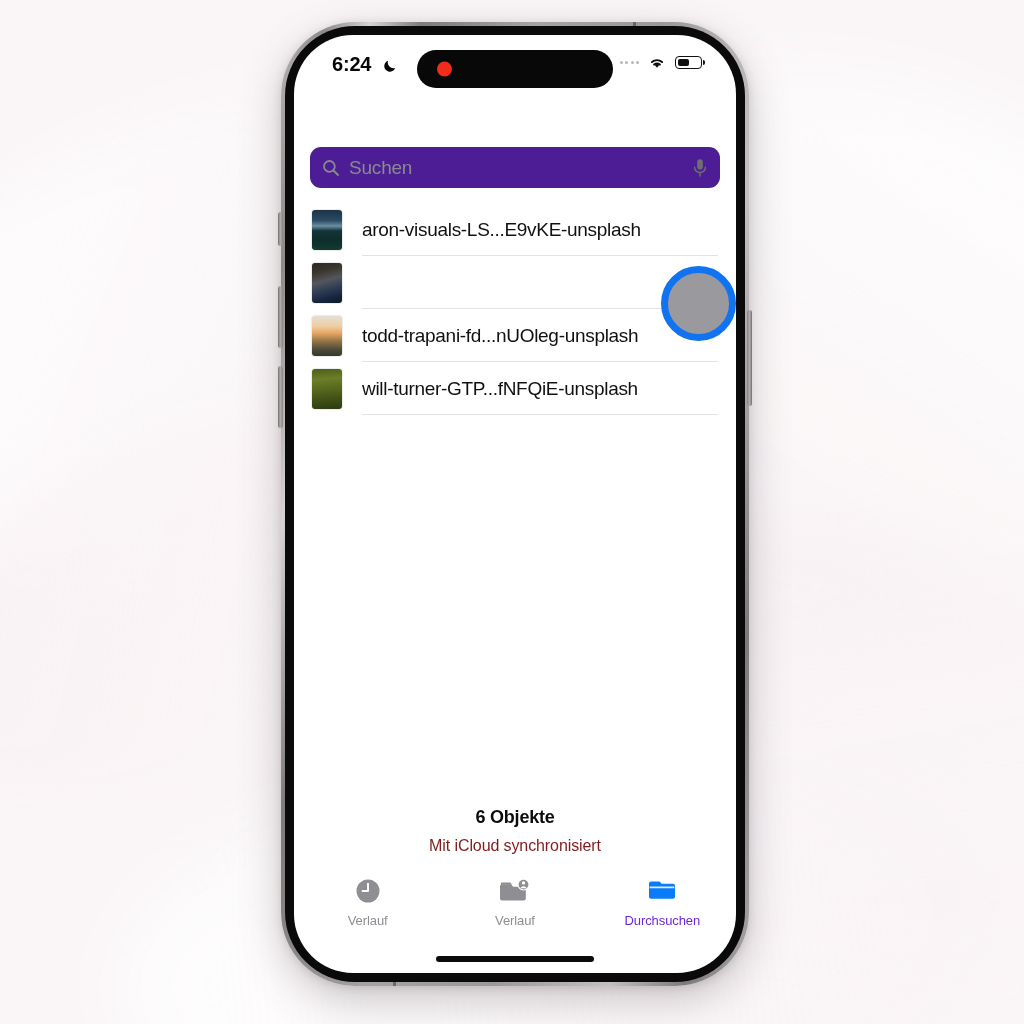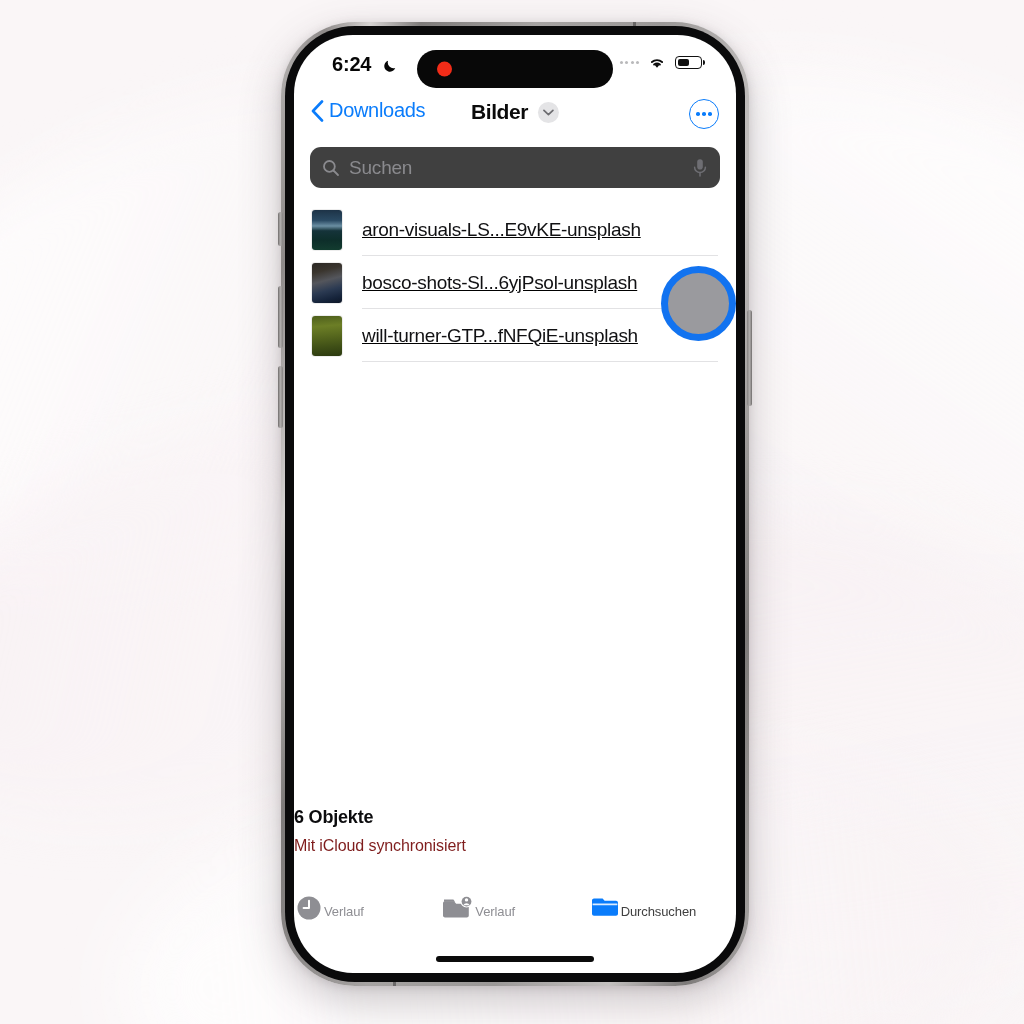--- a/index.html
+++ b/index.html
@@ -242,40 +242,40 @@
     display: block; width: 3.6px; height: 3.6px;
     border-radius: 50%;
     background: #0a7cfb;
   }
 
   
   .searchbar {
     position: absolute;
     left: 16px; right: 16px; top: 112px;
     height: 41px;
-    background: #404040;
+    background: #4c1d95;
     border-radius: 11px;
     display: flex;
     align-items: center;
     padding: 0 12px;
     box-sizing: border-box;
     cursor: text;
   }
   .search-placeholder {
     margin-left: 9px;
     color: #8a8a8e;
     font-size: 19px;
     letter-spacing: -0.2px;
     flex: 1;
   }
 
   
   .filelist {
     position: absolute;
-    left: 0; right: 0; top: 168px; text-decoration: underline;
+    left: 0; right: 0; top: 168px;
   }
   .file-row {
     position: relative;
     height: 53px;
     display: flex;
     align-items: center;
     padding-left: 18px;
     cursor: pointer;
   }
   .thumb {
@@ -299,20 +299,21 @@
     left: 68px; right: 18px; bottom: 0;
     height: 1px;
     background: #e2e2e4;
   }
 
   
   .footer-info {
     position: absolute;
     left: 0; right: 0;
     bottom: 118px;
+    text-align: center;
   }
   .footer-count {
     font-size: 18px;
     font-weight: bold;
     color: #0c0c0e;
     letter-spacing: -0.2px;
   }
   .footer-sync {
     margin-top: 9px;
     font-size: 16px;
@@ -323,33 +324,33 @@
   
   .tabbar {
     position: absolute;
     left: 0; right: 0; bottom: 34px;
     height: 68px;
     display: flex;
   }
   .tab {
     flex: 1;
     display: flex;
-    flex-direction: row;
+    flex-direction: column;
     align-items: center;
     justify-content: flex-start;
     padding-top: 5px;
     cursor: pointer;
   }
   .tab-label {
     margin-top: 7px;
     font-size: 13px;
     letter-spacing: -0.1px;
     color: #8e8e93;
   }
-  .tab.active .tab-label { color: #404040; }
+  .tab.active .tab-label { color: #6d28d9; }
 
   .home-indicator {
     position: absolute;
     left: 50%;
     transform: translateX(-50%);
     bottom: 11px;
     width: 158px;
     height: 6px;
     border-radius: 3px;
     background: #0b0b0b;
@@ -416,43 +417,20 @@
             <path d="M10 12.8l2.3-2.8a3.6 3.6 0 0 0-4.6 0z" fill="#0c0c0c"></path>
             <path d="M4.9 7.1a8 8 0 0 1 10.2 0" stroke="#0c0c0c" stroke-width="1.9" fill="none" stroke-linecap="round"></path>
             <path d="M7.1 9.6a4.6 4.6 0 0 1 5.8 0" stroke="#0c0c0c" stroke-width="1.9" fill="none" stroke-linecap="round"></path>
           </svg>
           <span class="battery">
             <span class="battery-fill" id="battery-fill" style="width: 11.825px;"></span>
           </span>
         </div>
       </div>
 
-      <div class="navbar">
-        <div class="nav-back">
-          <svg width="13" height="22" viewBox="0 0 13 22">
-            <path d="M11 1.5L2 11l9 9.5" stroke="#0a7cfb" stroke-width="2.6" fill="none" stroke-linecap="round" stroke-linejoin="round"></path>
-          </svg>
-          <span>Downloads</span>
-        </div>
-
-        <div class="nav-title-wrap">
-          <span class="nav-title">Bilder</span>
-          <span class="chev-circle">
-            <svg width="11" height="7" viewBox="0 0 11 7">
-              <path d="M1 1.3L5.5 5.6 10 1.3" stroke="#6c6c70" stroke-width="1.7" fill="none" stroke-linecap="round" stroke-linejoin="round"></path>
-            </svg>
-          </span>
-        </div>
-
-        <div class="nav-more">
-          <i></i>
-            <i></i>
-            <i></i>
-        </div>
-      </div>
 
       <div class="searchbar">
         <svg width="18" height="18" viewBox="0 0 18 18">
           <circle cx="7.4" cy="7.4" r="5.4" stroke="#8a8a8e" stroke-width="1.8" fill="none"></circle>
           <path d="M11.5 11.5L16 16" stroke="#8a8a8e" stroke-width="1.8" stroke-linecap="round"></path>
         </svg>
         <span class="search-placeholder">Suchen</span>
         <svg width="16" height="20" viewBox="0 0 16 20">
           <rect x="5.2" y="1.2" width="5.6" height="10.4" rx="2.8" fill="#6e6e73"></rect>
           <path d="M2.6 9.2a5.4 5.4 0 0 0 10.8 0" stroke="#6e6e73" stroke-width="1.5" fill="none" stroke-linecap="round"></path>
@@ -461,21 +439,25 @@
       </div>
 
       <div class="filelist" id="filelist">
           <div class="file-row">
             <div class="thumb" style="background: linear-gradient(rgb(29, 51, 71) 0%, rgb(42, 74, 99) 26%, rgb(107, 143, 163) 40%, rgb(21, 51, 58) 52%, rgb(13, 46, 42) 76%, rgb(18, 60, 47) 100%);"></div>
             <span class="file-name">aron-visuals-LS...E9vKE-unsplash</span>
             <div class="row-sep"></div>
           </div>
           <div class="file-row">
             <div class="thumb" style="background: linear-gradient(165deg, rgb(43, 40, 36) 0%, rgb(58, 53, 46) 22%, rgb(84, 86, 92) 44%, rgb(43, 58, 82) 66%, rgb(22, 36, 59) 85%, rgb(13, 22, 38) 100%);"></div>
-            <span class="file-name">bosco-shots-Sl...6yjPsol-unsplash</span>
+            <div class="row-sep"></div>
+          </div>
+          <div class="file-row">
+            <div class="thumb" style="background: linear-gradient(rgb(228, 224, 214) 0%, rgb(240, 205, 160) 26%, rgb(227, 164, 94) 44%, rgb(142, 114, 70) 64%, rgb(75, 74, 56) 84%, rgb(51, 57, 44) 100%);"></div>
+            <span class="file-name">todd-trapani-fd...nUOleg-unsplash</span>
             <div class="row-sep"></div>
           </div>
           <div class="file-row">
             <div class="thumb" style="background: linear-gradient(175deg, rgb(77, 94, 28) 0%, rgb(108, 126, 38) 26%, rgb(85, 102, 29) 52%, rgb(63, 79, 22) 76%, rgb(44, 58, 16) 100%);"></div>
             <span class="file-name">will-turner-GTP...fNFQiE-unsplash</span>
             <div class="row-sep"></div>
           </div>
         </div>
 
       <div class="footer-info">

